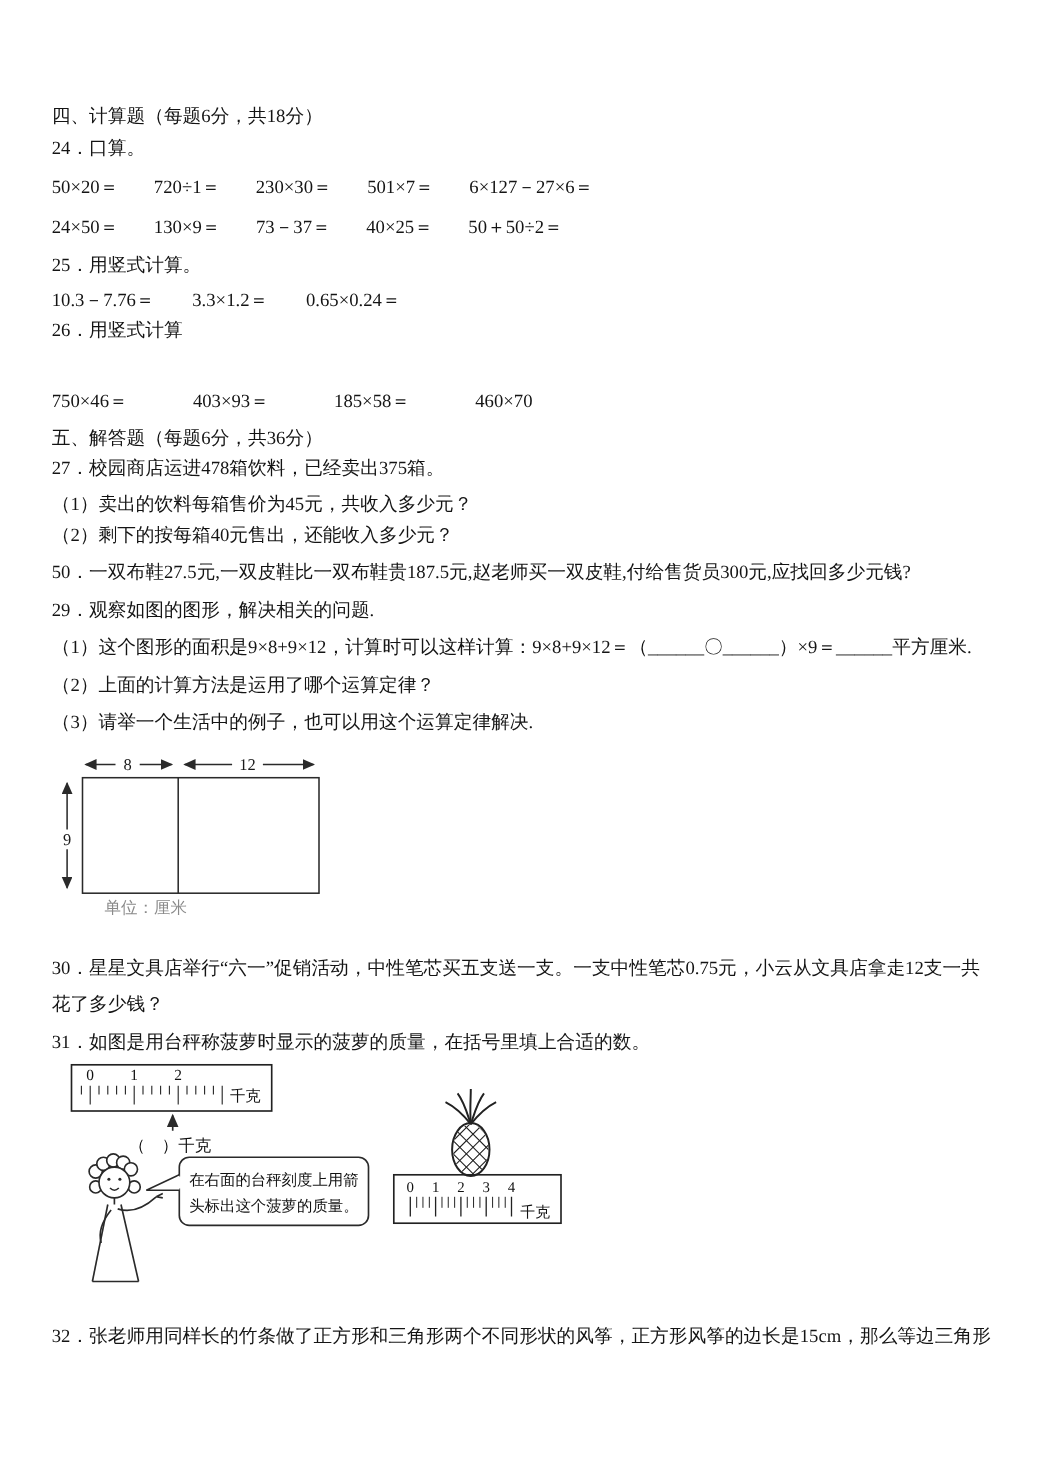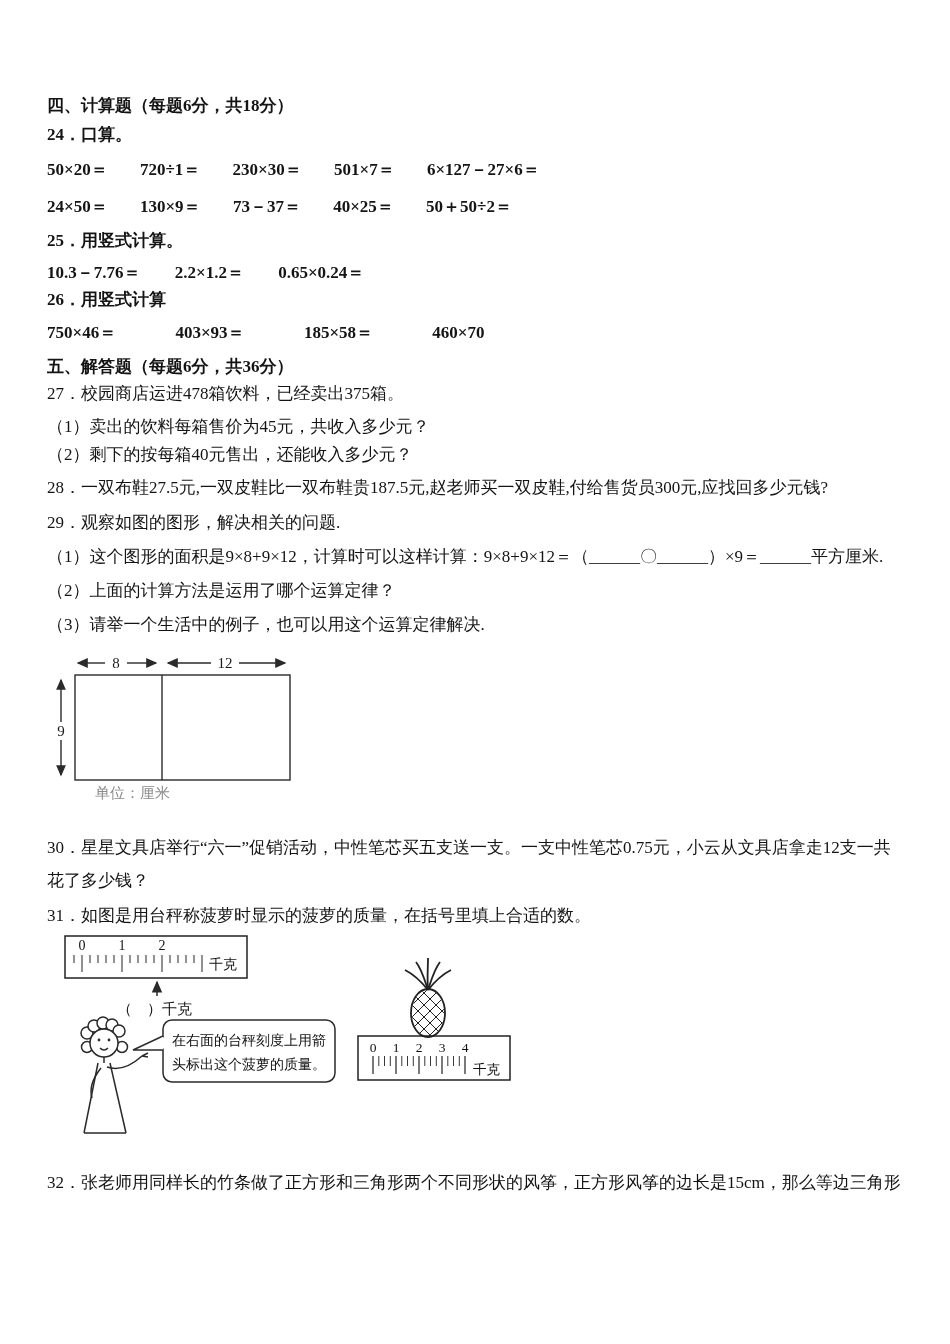--- a/index.html
+++ b/index.html
@@ -4,25 +4,25 @@
 <style>
   html,body{margin:0;padding:0;background:#fff;}
   body{width:950px;height:1344px;overflow:hidden;}
   .page{
     width:950px;height:1344px;box-sizing:border-box;
     padding:94px 45px 0 47px;background:#fff;overflow:hidden;
     font-family:"Liberation Serif","DejaVu Serif",serif;
     font-size:17px;line-height:24px;color:#141414;
   }
   .line{white-space:nowrap;}
-  .bold{font-weight:700;}
+  .bold{font-weight:400;}
   .eq-row .eq{display:inline-block;}
   .gap28 .eq{margin-right:28px;text-align:right;}
   .gap30 .eq{margin-right:30px;}
-  .gap55 .eq{margin-right:55px;}
+  .gap55 .eq{margin-right:55px;margin-top:32px;}
   .eq-row .eq:last-child{margin-right:0;}
   svg{display:block;}
   svg text{font-family:"Liberation Serif","DejaVu Serif",serif;}
 </style>
 </head>
 <body>
 
 <div class="page">
 
   <div class="line bold" style="margin-top:0">四、计算题（每题6分，共18分）</div>
@@ -42,40 +42,40 @@
     <span class="eq">130×9＝</span>
     <span class="eq">73－37＝</span>
     <span class="eq">40×25＝</span>
     <span class="eq">50＋50÷2＝</span>
   </div>
 
   <div class="line bold" style="margin-top:10px">25．用竖式计算。</div>
 
   <div class="line bold eq-row gap30" style="margin-top:8px">
     <span class="eq">10.3－7.76＝</span>
-    <span class="eq">2.2×1.2＝</span>
+    <span class="eq">3.3×1.2＝</span>
     <span class="eq">0.65×0.24＝</span>
   </div>
 
   <div class="line bold" style="margin-top:3px">26．用竖式计算</div>
 
   <div class="line bold eq-row gap55" style="margin-top:9px">
     <span class="eq">750×46＝</span>
     <span class="eq">403×93＝</span>
     <span class="eq">185×58＝</span>
     <span class="eq">460×70</span>
   </div>
 
   <div class="line bold" style="margin-top:10px">五、解答题（每题6分，共36分）</div>
 
   <div class="line" style="margin-top:3px">27．校园商店运进478箱饮料，已经卖出375箱。</div>
   <div class="line" style="margin-top:9px">（1）卖出的饮料每箱售价为45元，共收入多少元？</div>
   <div class="line" style="margin-top:4px">（2）剩下的按每箱40元售出，还能收入多少元？</div>
 
-  <div class="line" style="margin-top:9px">28．一双布鞋27.5元,一双皮鞋比一双布鞋贵187.5元,赵老师买一双皮鞋,付给售货员300元,应找回多少元钱?</div>
+  <div class="line" style="margin-top:9px">50．一双布鞋27.5元,一双皮鞋比一双布鞋贵187.5元,赵老师买一双皮鞋,付给售货员300元,应找回多少元钱?</div>
 
   <div class="line" style="margin-top:11px">29．观察如图的图形，解决相关的问题.</div>
   <div class="line" style="margin-top:10px">（1）这个图形的面积是9×8+9×12，计算时可以这样计算：9×8+9×12＝（______〇______）×9＝______平方厘米.</div>
   <div class="line" style="margin-top:10px">（2）上面的计算方法是运用了哪个运算定律？</div>
   <div class="line" style="margin-top:10px">（3）请举一个生活中的例子，也可以用这个运算定律解决.</div>
 
   <svg width="260" height="152" viewBox="0 0 260 152" style="margin-top:13px;margin-left:6px">
     <defs>
       <marker id="ah" markerWidth="9" markerHeight="9" refX="7" refY="3.5" orient="auto">
         <path d="M0,0 L8,3.5 L0,7 Z" fill="#2a2a2a"></path>

